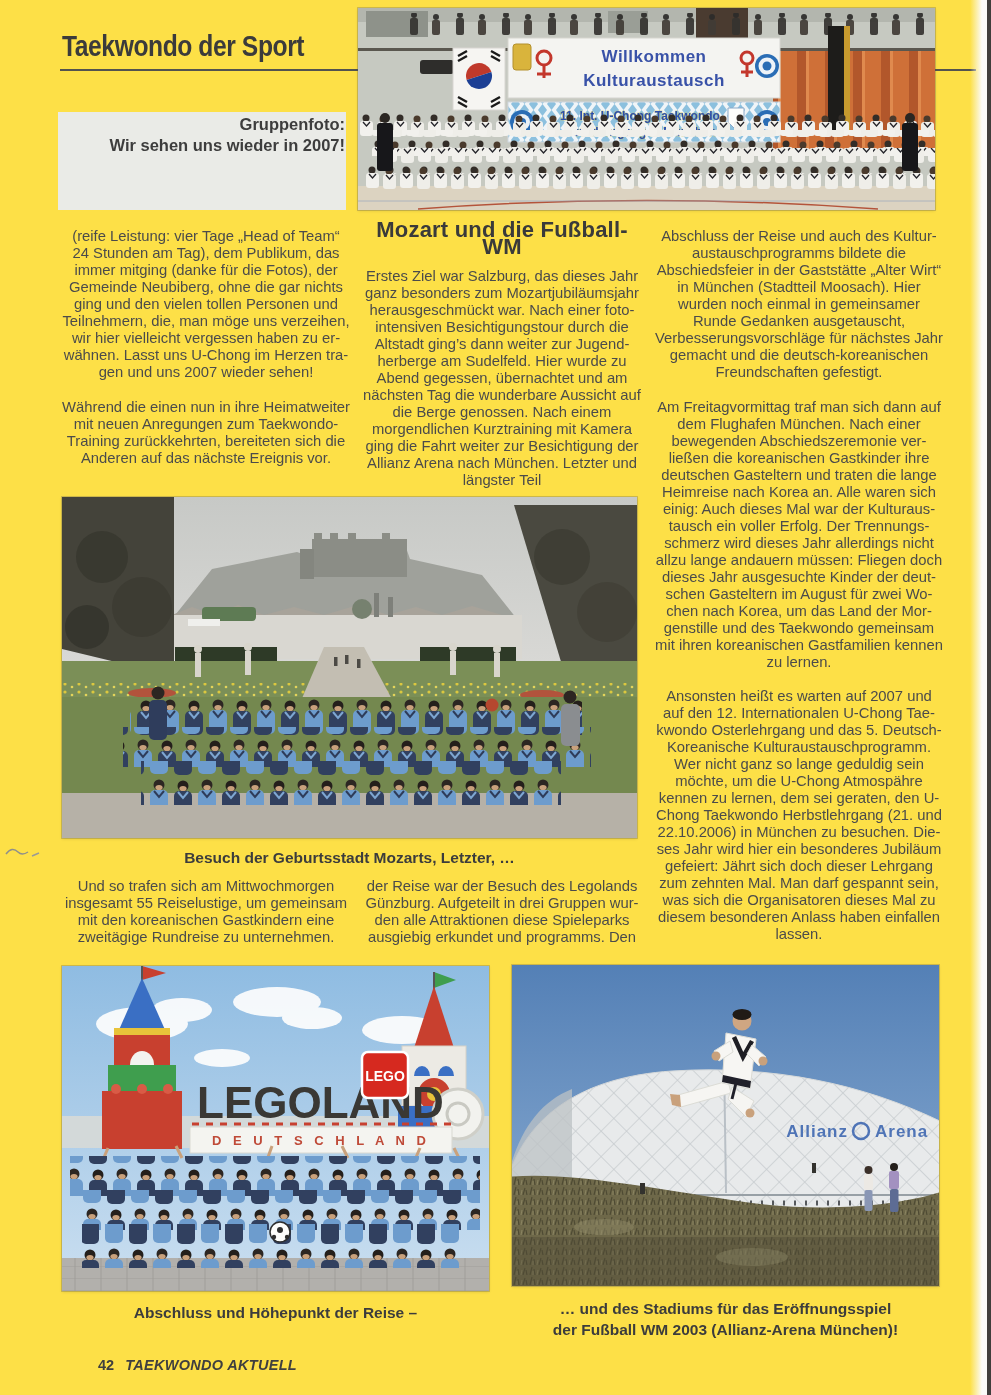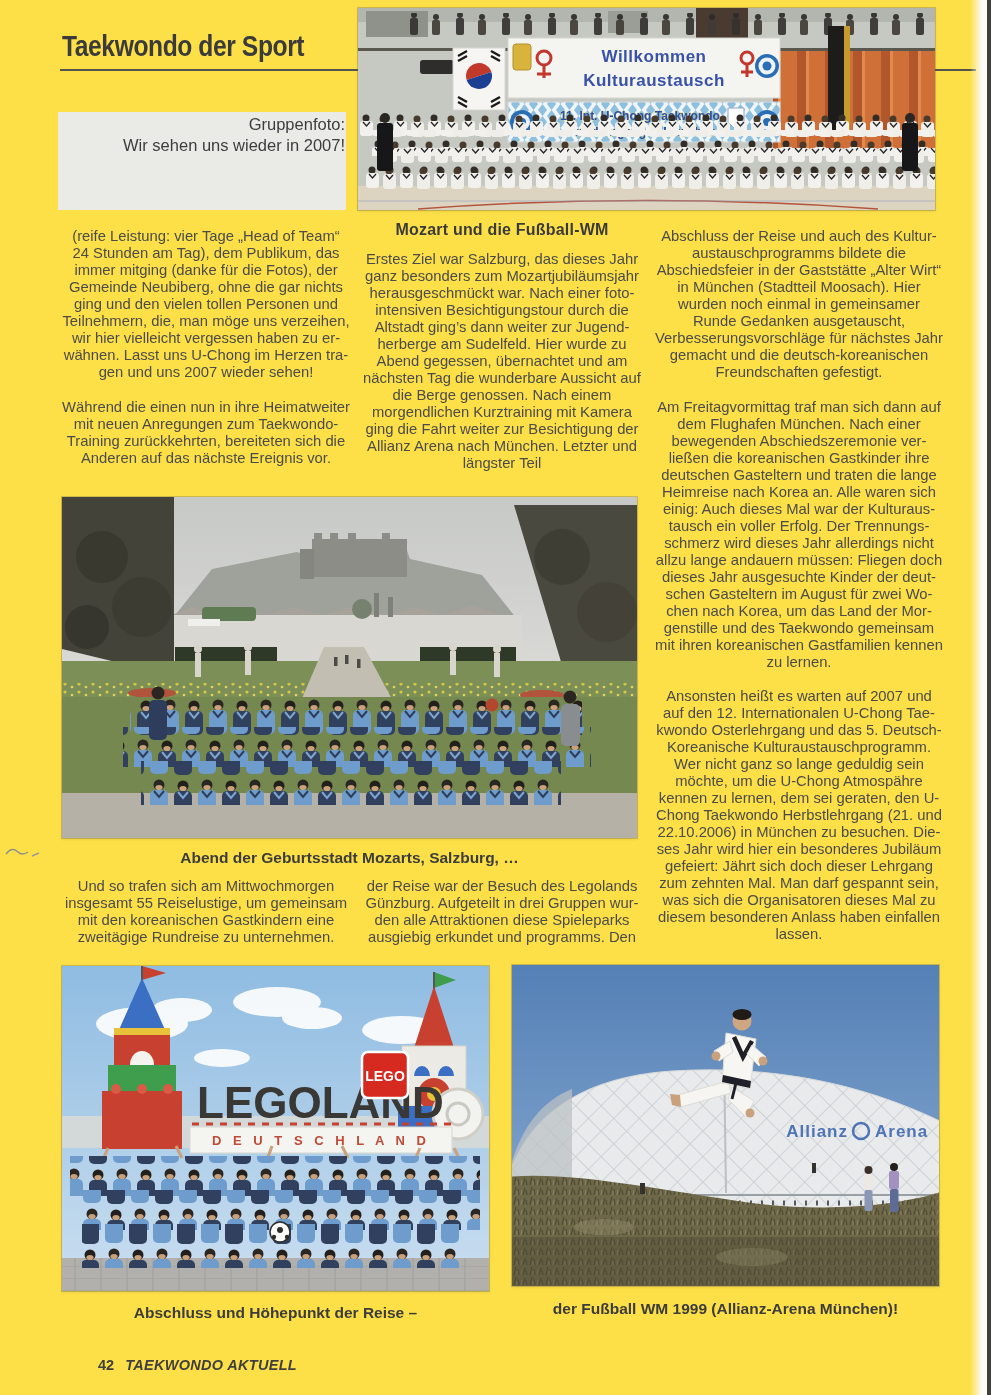--- a/index.html
+++ b/index.html
@@ -4,34 +4,34 @@
 <style>
   html,body{margin:0;padding:0;background:#6e6e6c;}
   .page{position:relative;width:991px;height:1395px;background:#fde047;overflow:hidden;
         font-family:"Liberation Sans",sans-serif;}
   svg text{font-family:"Liberation Sans",sans-serif;}
   .page-title{position:absolute;left:62px;top:30px;margin:0;font-size:29px;color:#3b3b3b;white-space:nowrap;}
   .cond{display:inline-block;transform:scaleX(.85);transform-origin:0 0;letter-spacing:-.5px;font-weight:bold;}
   .header-rule{position:absolute;left:60px;top:69px;width:916px;height:2px;background:#53534f;}
   .showthrough{position:absolute;left:58px;top:112px;width:288px;height:98px;background:#eaebe7;}
   .top-caption{position:absolute;left:60px;top:114px;width:285px;text-align:right;
-               font-weight:normal;font-size:16.5px;line-height:21px;color:#3d3d3d;}
+               font-weight:bold;font-size:16.5px;line-height:21px;color:#3d3d3d;}
   .photo{position:absolute;box-shadow:0 0 0 1px rgba(90,90,88,.28),0 1px 3px rgba(0,0,0,.12);background:#fff;}
   .gym{left:358px;top:8px;}
   .salzburg{left:62px;top:497px;}
   .legoland{left:62px;top:966px;}
   .allianz{left:512px;top:965px;}
   .body-col{position:absolute;width:288px;font-size:14.8px;line-height:17px;color:#4b4b4b;text-align:center;}
   .body-col p{margin:0 0 17.5px 0;}
   .col1{left:62px;top:228px;}
   .col2{left:358px;top:221px;}
   .col3{left:655px;top:228px;}
   .midcol1{left:62px;top:878px;}
   .midcol2{left:358px;top:878px;}
-  .col-heading{margin:0 0 13px 0;font-size:16px;font-weight:bold;color:#3a3a3a;letter-spacing:.2px;}
+  .col-heading{margin:0 0 13px 0;font-size:22px;font-weight:bold;color:#3a3a3a;letter-spacing:.2px;}
   .caption{position:absolute;font-weight:bold;font-size:15.5px;line-height:21px;color:#3c3c3c;text-align:center;}
   .salz-cap{left:62px;top:847px;width:575px;}
   .lego-cap{left:62px;top:1302px;width:427px;}
   .alli-cap{left:512px;top:1298px;width:427px;}
   .footer{position:absolute;left:68px;top:1357px;font-size:14.5px;color:#3f3f3f;margin-left:30px;}
   .footer .num{font-weight:bold;margin-right:11px;}
   .footer .mag{font-weight:bold;font-style:italic;letter-spacing:.3px;}
   .edge-light{position:absolute;left:970px;top:0;width:17px;height:1395px;
               background:linear-gradient(90deg,rgba(230,230,226,0),#fbfbf8 70%);}
   .edge-dark{position:absolute;left:987px;top:0;width:4px;height:1395px;background:#403e3b;}
@@ -263,21 +263,21 @@
     <g>
       <circle cx="96" cy="196" r="6.5" fill="#2c2622"></circle>
         <rect x="87" y="203" width="18" height="40" rx="5" fill="#2f3d5c"></rect>
     </g>
     <g>
       <circle cx="508" cy="200" r="6.5" fill="#2c2622"></circle>
         <rect x="499" y="207" width="19" height="42" rx="5" fill="#8a8d90"></rect>
     </g>
   </svg>
 
-  <div class="caption salz-cap">Abend der Geburtsstadt Mozarts, Salzburg, …</div>
+  <div class="caption salz-cap">Besuch der Geburtsstadt Mozarts, Letzter, …</div>
 
   <div class="body-col midcol1">
     <p>Und so trafen sich am Mittwoch­morgen insgesamt 55 Reise­lustige, um gemeinsam mit den koreanischen Gast­kindern eine zwei­tägige Rundreise zu unternehmen.</p>
   </div>
   <div class="body-col midcol2">
     <p>der Reise war der Besuch des Lego­lands Günzburg. Aufgeteilt in drei Gruppen wur­den alle Attraktionen diese Spiele­parks ausgiebig erkundet und programms. Den</p>
   </div>
 
   <svg class="photo legoland" width="427" height="325" viewBox="0 0 427 325">
     <defs>
@@ -430,21 +430,22 @@
         <rect x="1" y="26" width="8.5" height="23" rx="2" fill="#5d6c94"></rect>
     </g>
     <rect x="300" y="198" width="4" height="10" fill="#33322e"></rect>
     <rect x="128" y="218" width="5" height="11" fill="#33322e"></rect>
   </svg>
 
   <div class="caption lego-cap">
     <div>Abschluss und Höhepunkt der Reise –</div>
   </div>
   <div class="caption alli-cap">
-    <div>der Fußball WM 1999 (Allianz-Arena München)!</div>
+    <div>… und des Stadiums für das Eröffnungsspiel</div>
+    <div>der Fußball WM 2003 (Allianz-Arena München)!</div>
   </div>
 
   <div class="footer">
     <span class="num">42</span><span class="mag">TAEKWONDO AKTUELL</span>
   </div>
 
   <svg class="pen-marks" width="46" height="20" viewBox="0 0 46 20">
     <path d="M2 11 q6 -8 12 -2 q4 4 10 0" stroke="#8f8f8b" stroke-width="1.5" fill="none"></path>
     <path d="M28 13 l7 -3" stroke="#9a9a96" stroke-width="1.5" fill="none"></path>
   </svg>

